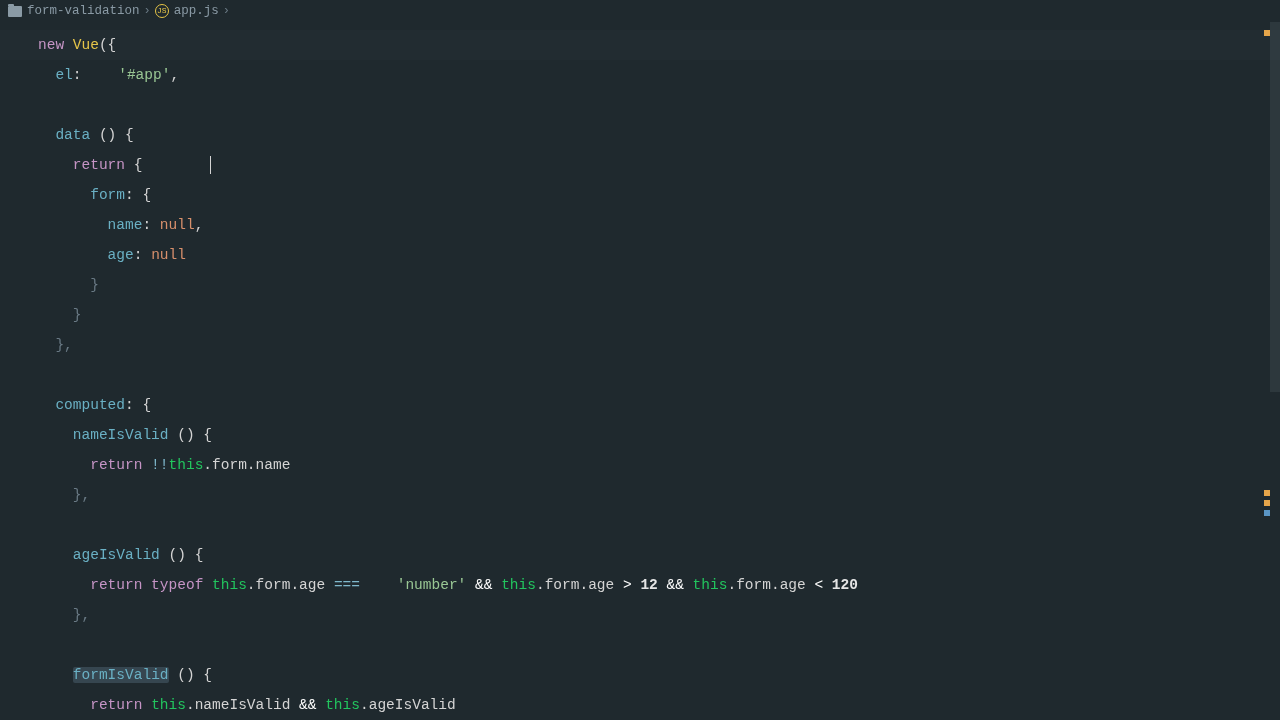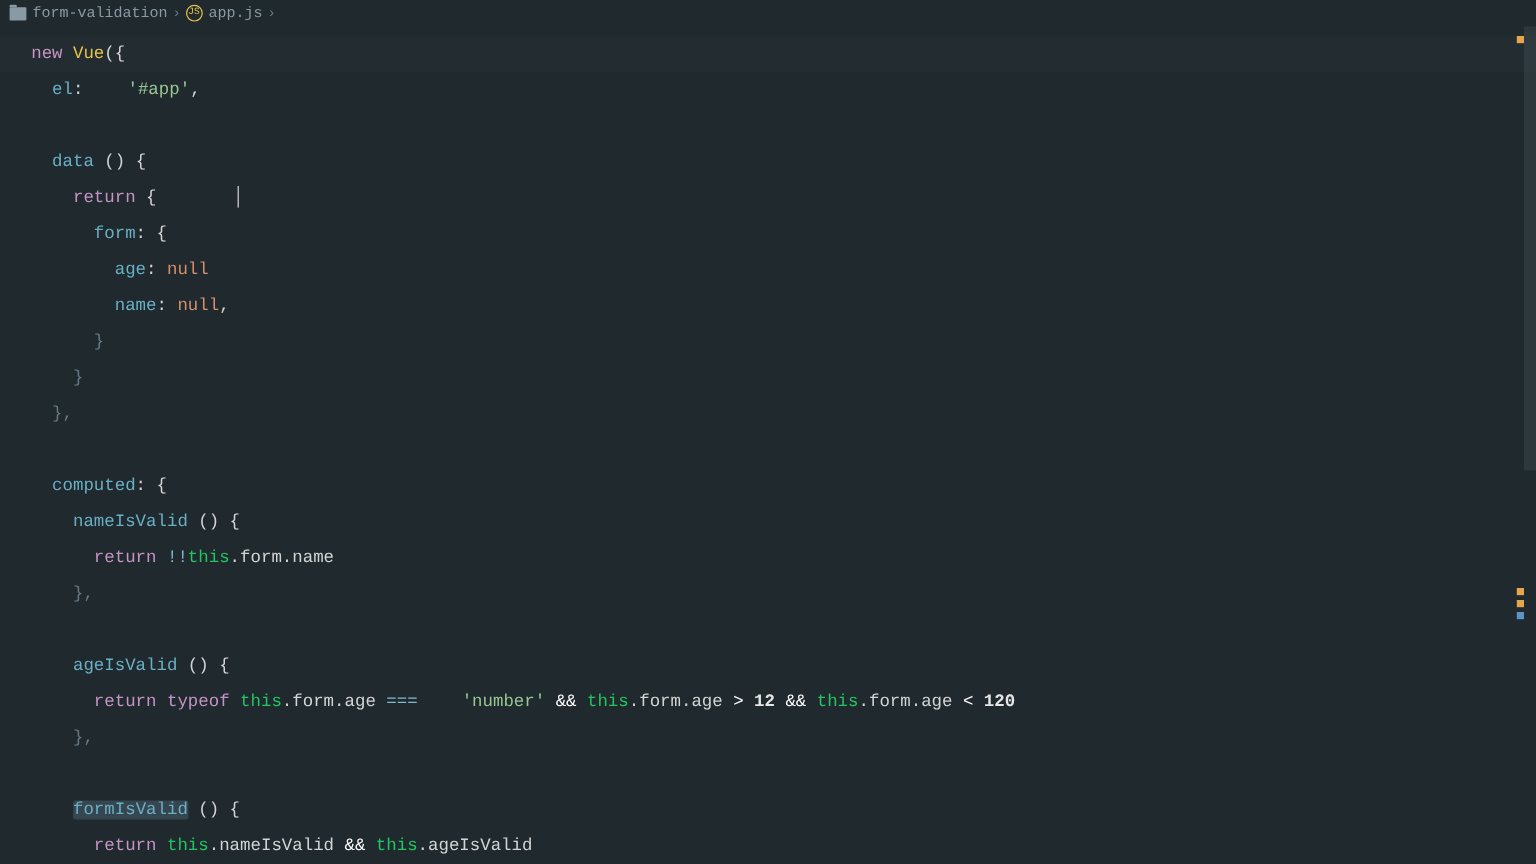--- a/index.html
+++ b/index.html
@@ -56,21 +56,21 @@
   font-size: 8px;
   color: #e6c547;
   font-weight: normal;
 }
 .chevron {
   color: #6a7a85;
   font-size: 12px;
   margin: 0 4px;
 }
 .editor {
-  padding-left: 26px;
+  padding-left: 38px;
   padding-top: 8px;
   position: relative;
   height: 698px;
   overflow: hidden;
 }
 .code-line {
   height: 30px;
   white-space: pre;
   position: relative;
 }
@@ -156,22 +156,22 @@
   <span class="chevron">›</span>
 </div>
 
 <div class="editor">
 <div class="code-line cursor-line"><span class="tok-kw">new</span><span class="tok-class"> Vue</span><span class="tok-punct">({</span></div>
 <div class="code-line"><span class="tok-prop">  el</span><span class="tok-punct">: </span><span class="tok-str">'#app'</span><span class="tok-punct">,</span></div>
 <div class="code-line"></div>
 <div class="code-line"><span class="tok-prop">  data</span><span class="tok-punct"> () {</span></div>
 <div class="code-line"><span class="tok-kw">    return</span><span class="tok-punct"> {</span><span style="margin-left:68px" class="text-cursor"></span></div>
 <div class="code-line"><span class="tok-prop">      form</span><span class="tok-punct">: {</span></div>
+<div class="code-line"><span class="tok-prop">        name</span><span class="tok-punct">: </span><span class="tok-null">null</span><span class="tok-punct">,</span></div>
 <div class="code-line"><span class="tok-prop">        age</span><span class="tok-punct">: </span><span class="tok-null">null</span></div>
-<div class="code-line"><span class="tok-prop">        name</span><span class="tok-punct">: </span><span class="tok-null">null</span><span class="tok-punct">,</span></div>
 <div class="code-line"><span class="tok-brace">      }</span></div>
 <div class="code-line"><span class="tok-brace">    }</span></div>
 <div class="code-line"><span class="tok-brace">  },</span></div>
 <div class="code-line"></div>
 <div class="code-line"><span class="tok-prop">  computed</span><span class="tok-punct">: {</span></div>
 <div class="code-line"><span class="tok-func">    nameIsValid</span><span class="tok-punct"> () {</span></div>
 <div class="code-line"><span class="tok-kw">      return</span><span class="tok-op"> !!</span><span class="tok-ref">this</span><span class="tok-punct">.</span><span class="tok-punct">form</span><span class="tok-punct">.</span><span class="tok-punct">name</span></div>
 <div class="code-line"><span class="tok-brace">    },</span></div>
 <div class="code-line"></div>
 <div class="code-line"><span class="tok-func">    ageIsValid</span><span class="tok-punct"> () {</span></div>

